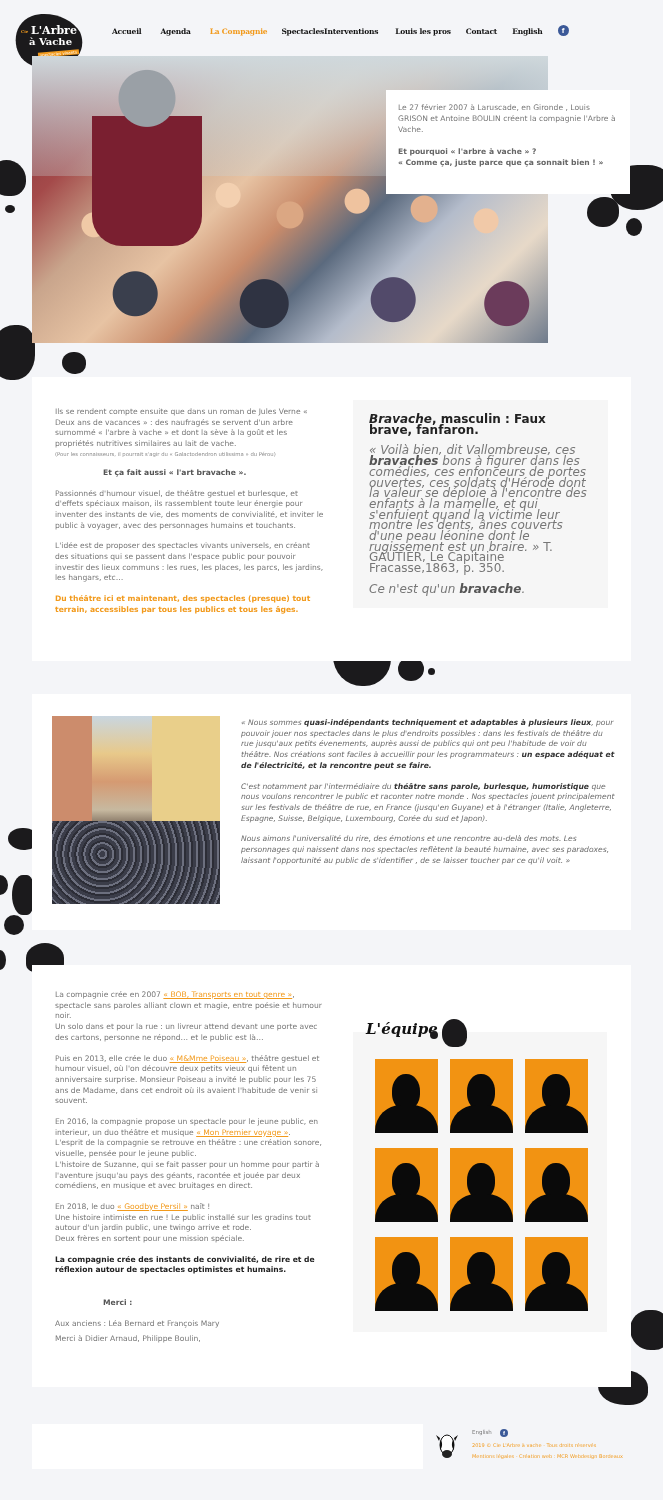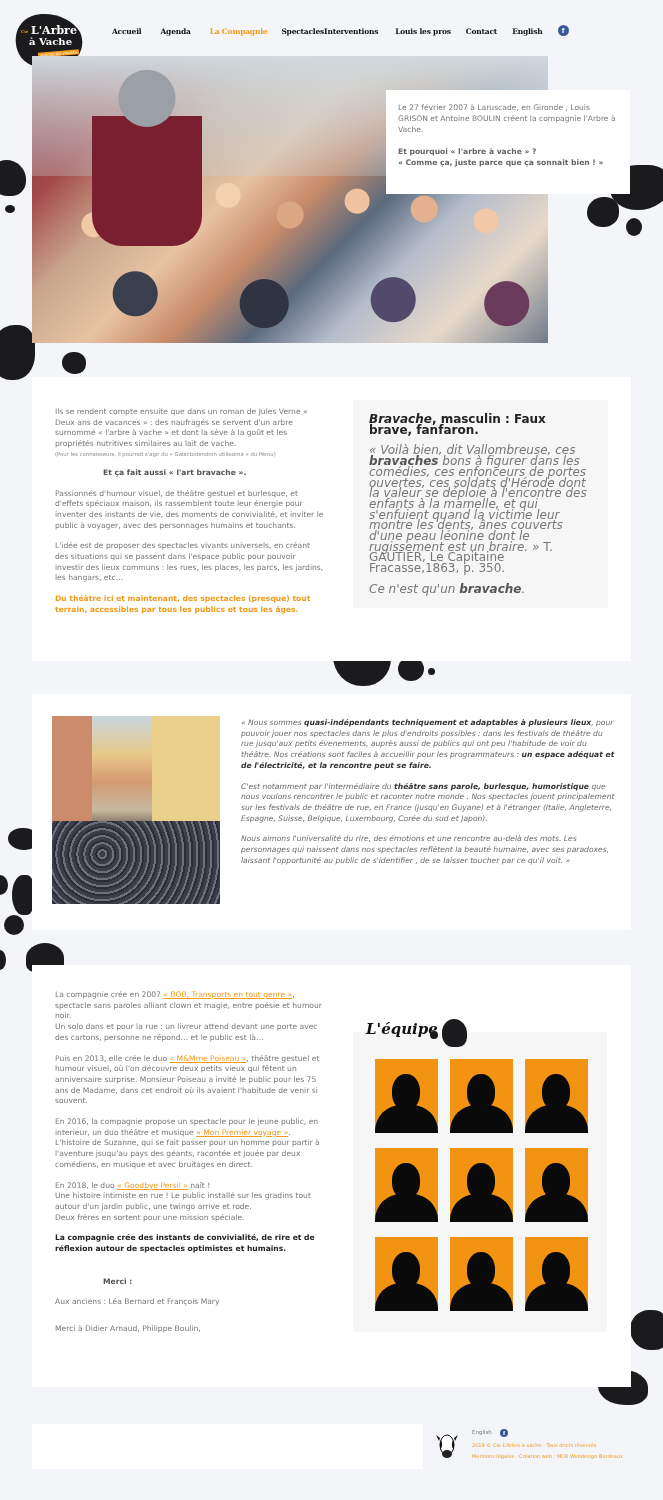--- a/index.html
+++ b/index.html
@@ -143,27 +143,28 @@
   <p><span>C'est notamment  par l'intermédiaire du </span><b style="color:#333">théâtre sans parole, burlesque, humoristique</b><span> que nous voulons rencontrer le public et raconter notre monde . Nos spectacles jouent principalement sur les festivals de théâtre de rue, en France (jusqu'en Guyane) et à l'étranger (Italie, Angleterre, Espagne, Suisse, Belgique, Luxembourg, Corée du sud et Japon).</span></p>
   <p>Nous aimons l'universalité du rire, des émotions et une rencontre au-delà des mots. Les personnages qui naissent dans nos spectacles reflètent la beauté humaine, avec ses paradoxes, laissant l'opportunité au public de s'identifier , de se laisser toucher par ce qu'il voit. »</p>
 </div>
 
 <div class="sect" style="top:965px;height:422px;"></div>
 <div class="abs txt" style="left:55px;top:990px;width:275px;">
   <p style="margin-bottom:0"><span>La compagnie crée en 2007 </span><a class="link" href="#"> « BOB, Transports en tout genre »</a><span>, spectacle sans paroles alliant clown et magie, entre poésie et humour noir.</span></p>
   <p>Un solo dans et pour la rue : un livreur attend devant une porte avec des cartons, personne ne répond… et le public est là…</p>
   <p><span>Puis en 2013, elle crée le duo </span><a class="link" href="#"> « M&amp;Mme Poiseau »</a><span>, théâtre gestuel et humour visuel, où l'on découvre deux petits vieux qui fêtent un anniversaire surprise. Monsieur Poiseau a invité le public pour les 75 ans de Madame, dans cet endroit où ils avaient l'habitude de venir si souvent.</span></p>
   <p style="margin-bottom:0"><span>En 2016, la compagnie propose un spectacle pour le jeune public, en interieur, un duo théâtre et musique </span><a class="link" href="#">« Mon Premier voyage »</a><span>.</span></p>
+  <p style="margin-bottom:0">L'esprit de la compagnie se retrouve en théâtre : une création sonore, visuelle, pensée pour le jeune public.</p>
   <p>L'histoire de Suzanne, qui se fait passer pour un homme pour partir à l'aventure jsuqu'au pays des géants, racontée et jouée par deux comédiens, en musique et avec bruitages en direct.</p>
   <p style="margin-bottom:0"><span>En 2018, le duo </span><a class="link" href="#">« Goodbye Persil »</a><span> naît !</span></p>
   <p style="margin-bottom:0">Une histoire intimiste en rue ! Le public installé sur les gradins tout autour d'un jardin public, une twingo arrive et rode.</p>
   <p>Deux frères en sortent pour une mission spéciale.</p>
   <p class="dark" style="margin-bottom:22px">La compagnie crée des instants de convivialité, de rire et de réflexion autour de spectacles optimistes et humains.</p>
   <p class="bold">Merci :</p>
-  <p style="margin-bottom:16px">Aux anciens : Léa Bernard et François Mary</p>
+  <p style="margin-bottom:4px">Aux anciens : Léa Bernard et François Mary</p>
   <p>Merci à Didier Arnaud, Philippe Boulin,</p>
 </div>
 
 <div class="team"></div>
 <div class="team-title">L'équipe</div>
 <div class="blob" style="left:430px;top:1031px;width:8px;height:8px;border-radius:50%;"></div>
 <div class="blob" style="left:442px;top:1019px;width:25px;height:28px;border-radius:55% 60% 40% 50%;"></div>
 
 <div class="member" style="left:375px;top:1059px;">
     <div class="head"></div>

